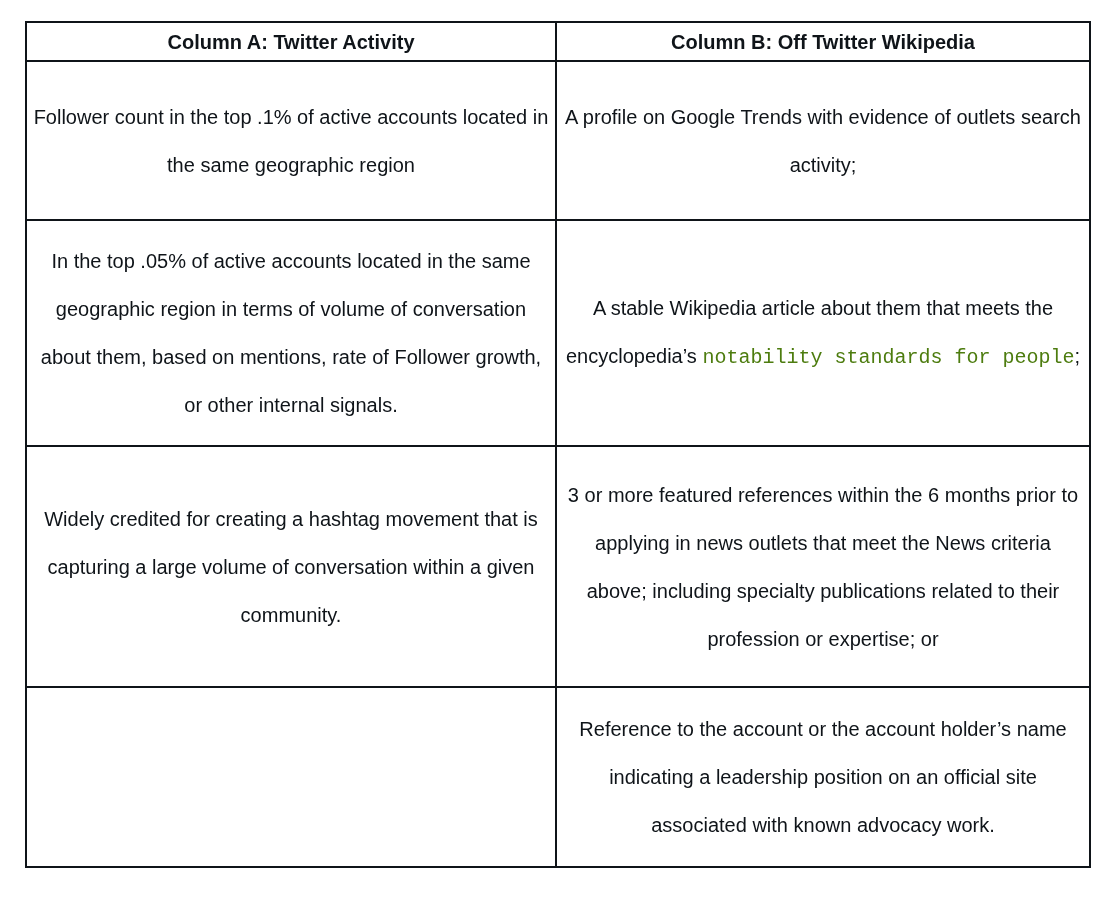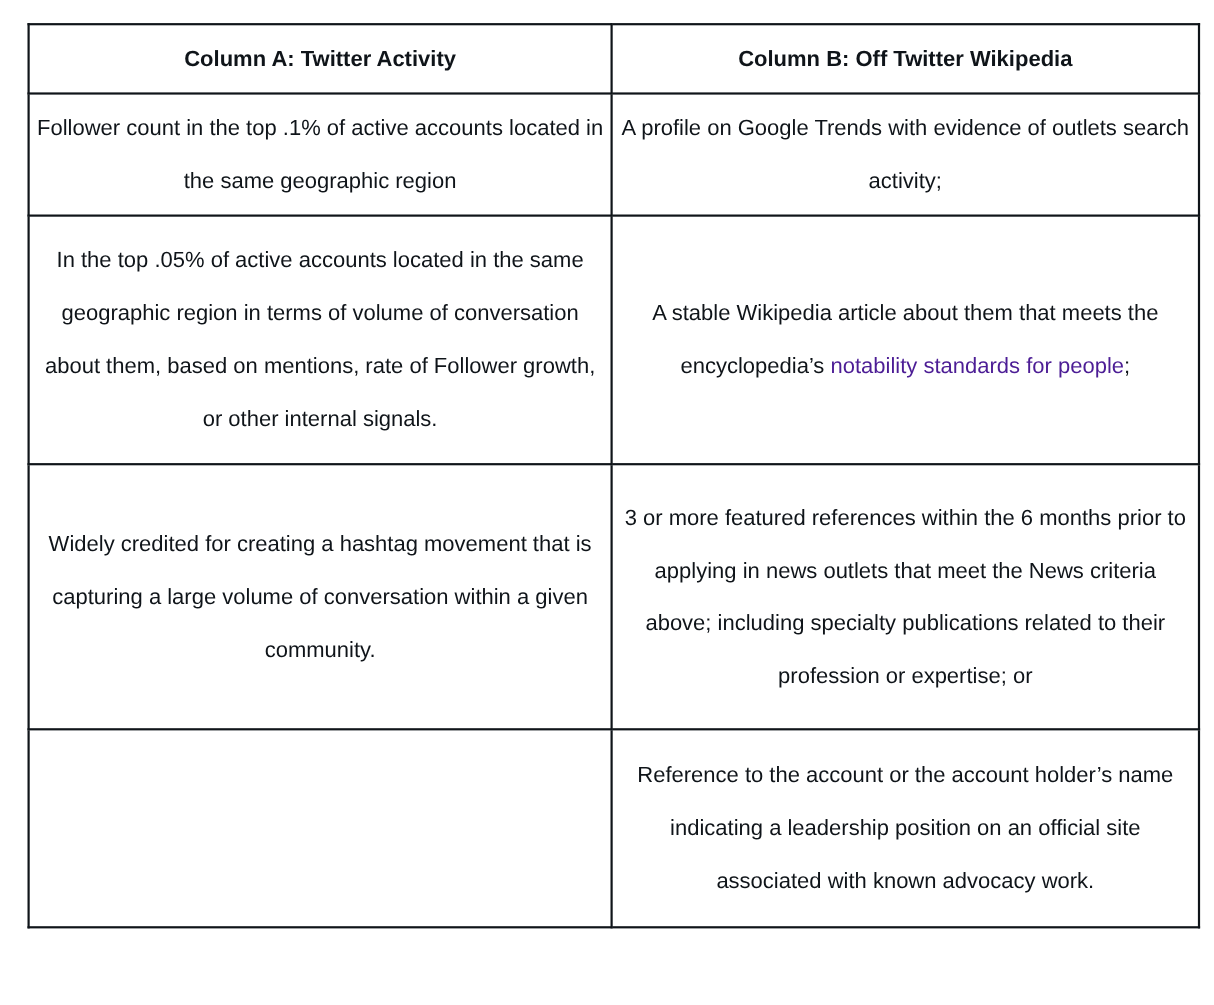--- a/index.html
+++ b/index.html
@@ -28,38 +28,39 @@
   table.criteria-table col.col-b { width: 534px; }
   table.criteria-table th,
   table.criteria-table td {
     border: 2px solid #0f1419;
     text-align: center;
     vertical-align: middle;
     padding: 0 6px;
     box-sizing: border-box;
   }
   table.criteria-table th {
-    height: 63px;
+    height: 39px;
     font-size: 20px;
     font-weight: 700;
     line-height: 1.3;
   }
   table.criteria-table td {
     font-size: 20px;
     font-weight: 400;
     line-height: 48px;
   }
-  tr.row-1 td { height: 111px; }
+  tr.row-1 td { height: 159px; }
   tr.row-2 td { height: 226px; }
   tr.row-3 td { height: 241px; text-align: center; }
   tr.row-4 td { height: 180px; }
   a.cell-link {
-    color: #4c1d95;
+    color: #4d7c0f;
     text-decoration: none;
     cursor: pointer;
+    font-family: Liberation Mono, monospace;
   }
 </style>
 </head>
 <body>
 
 <div class="canvas">
   <table class="criteria-table">
     <colgroup>
       <col class="col-a">
       <col class="col-b">

